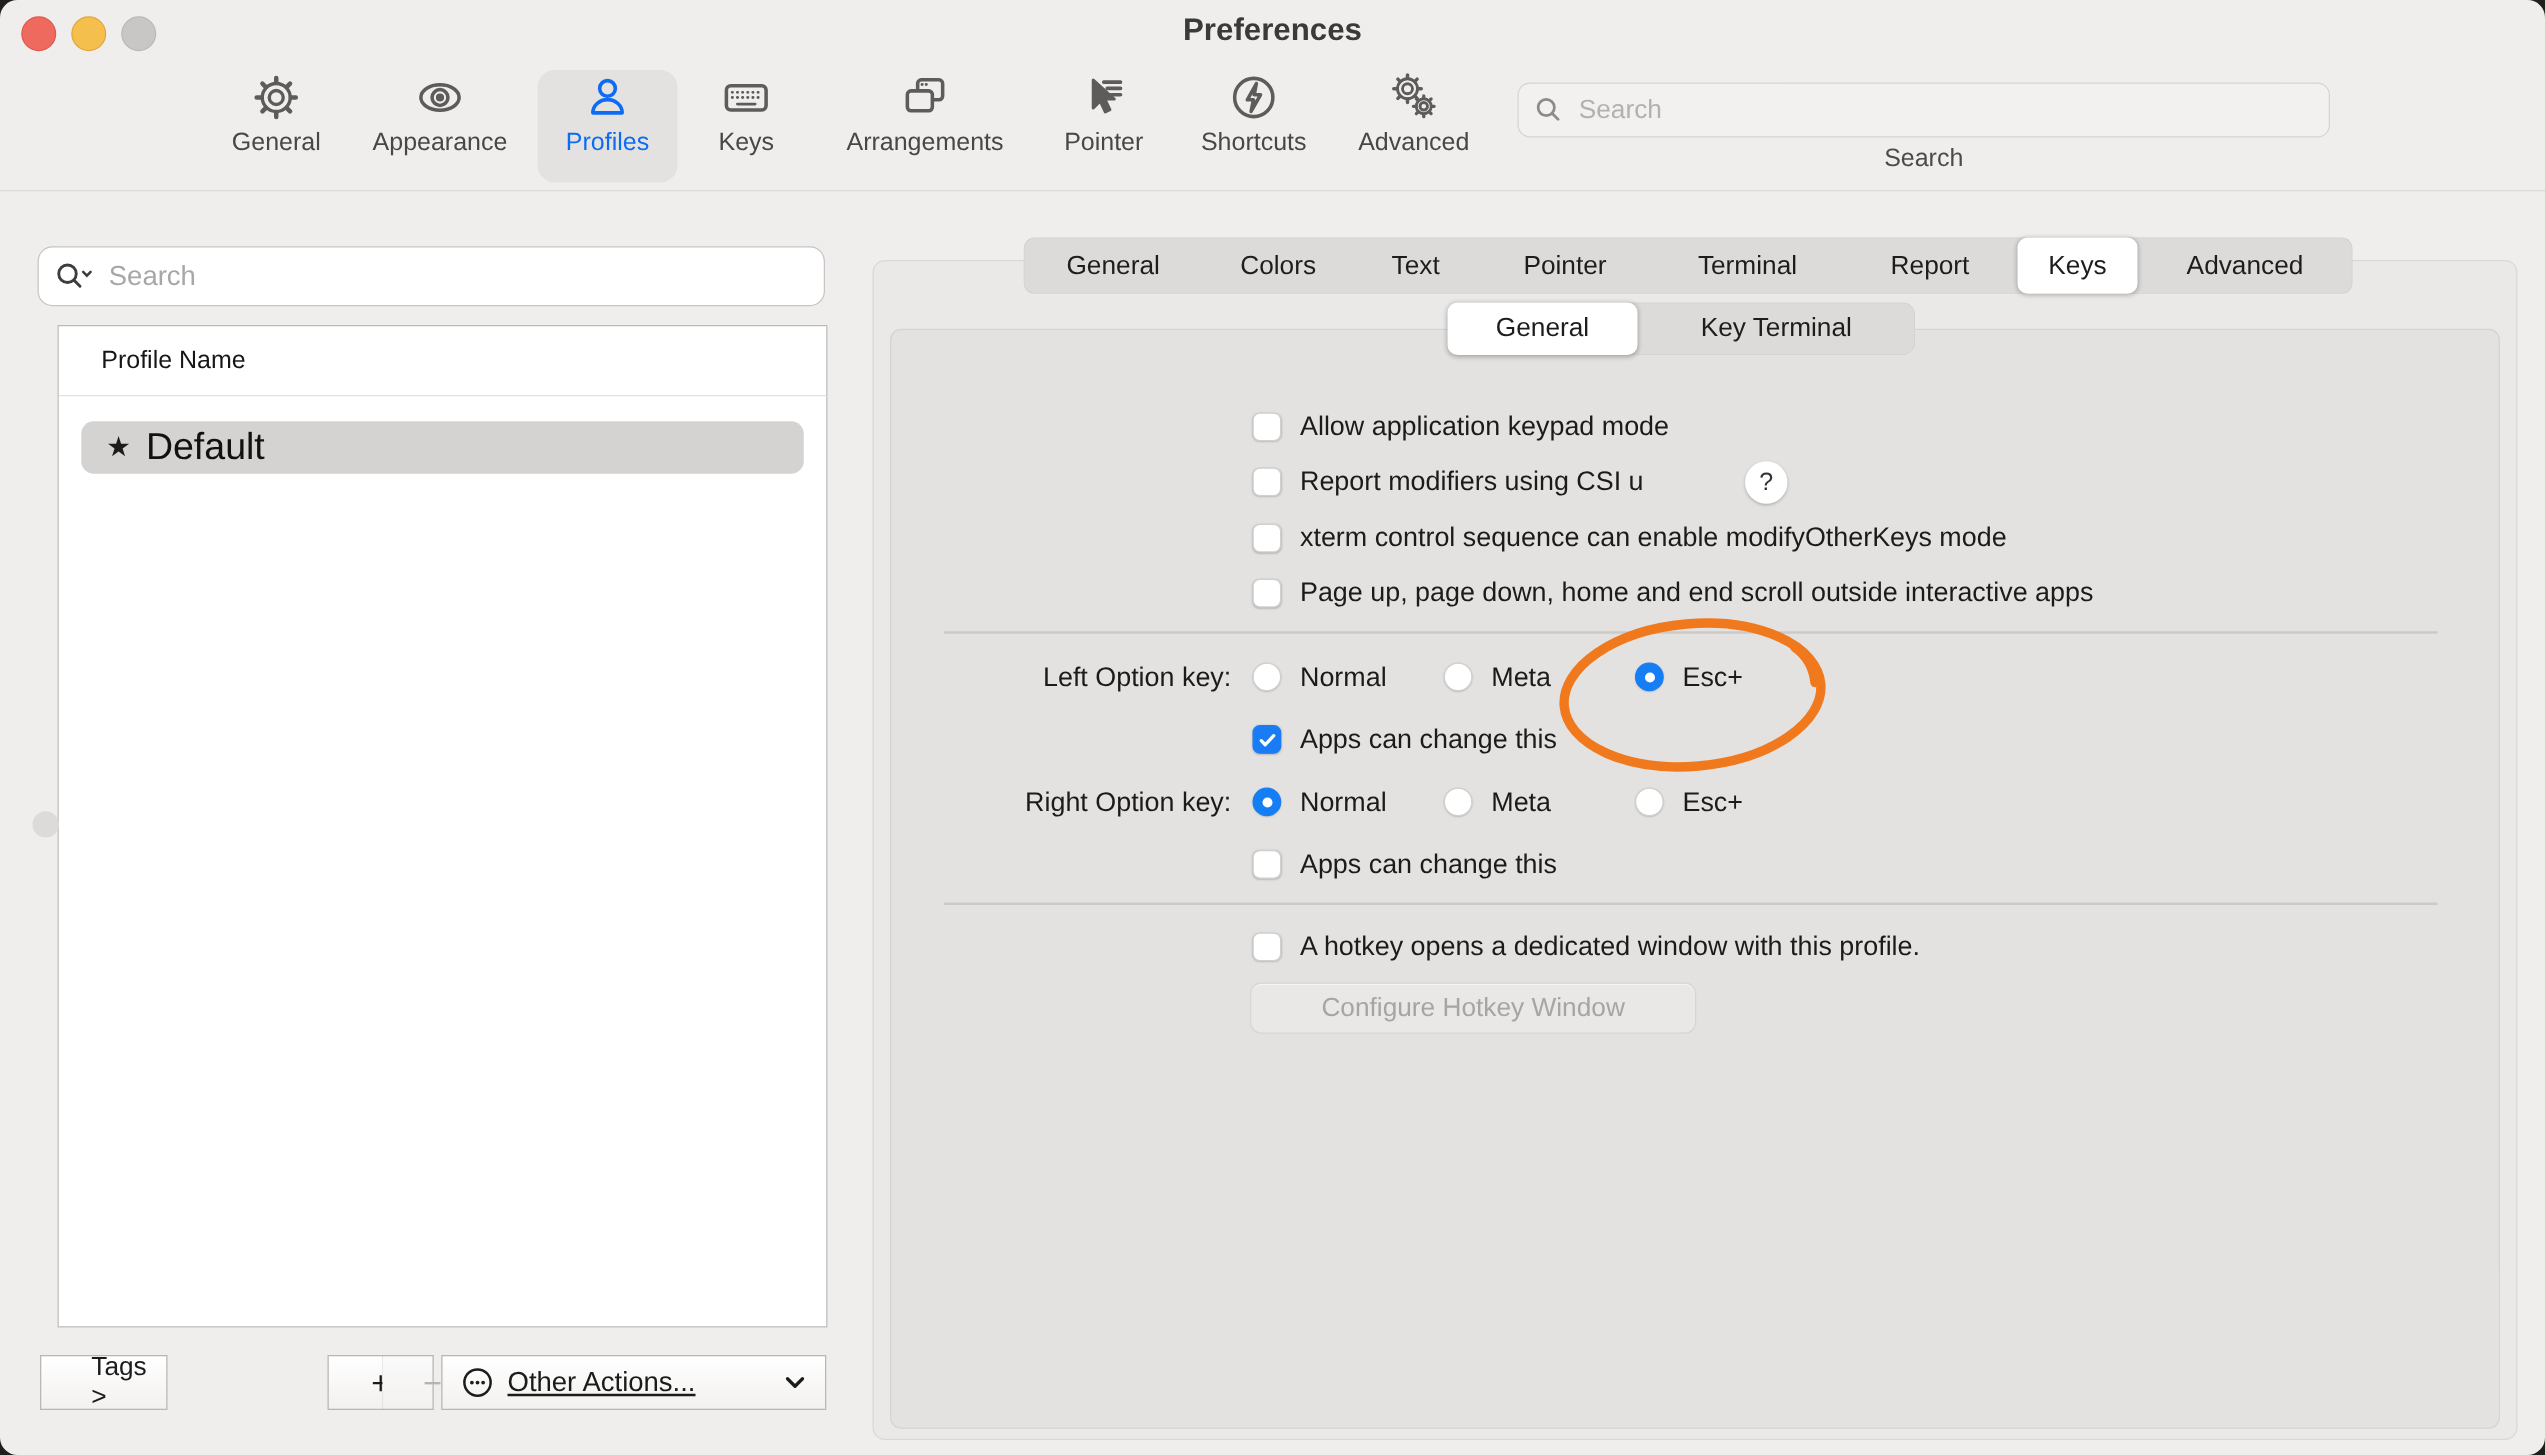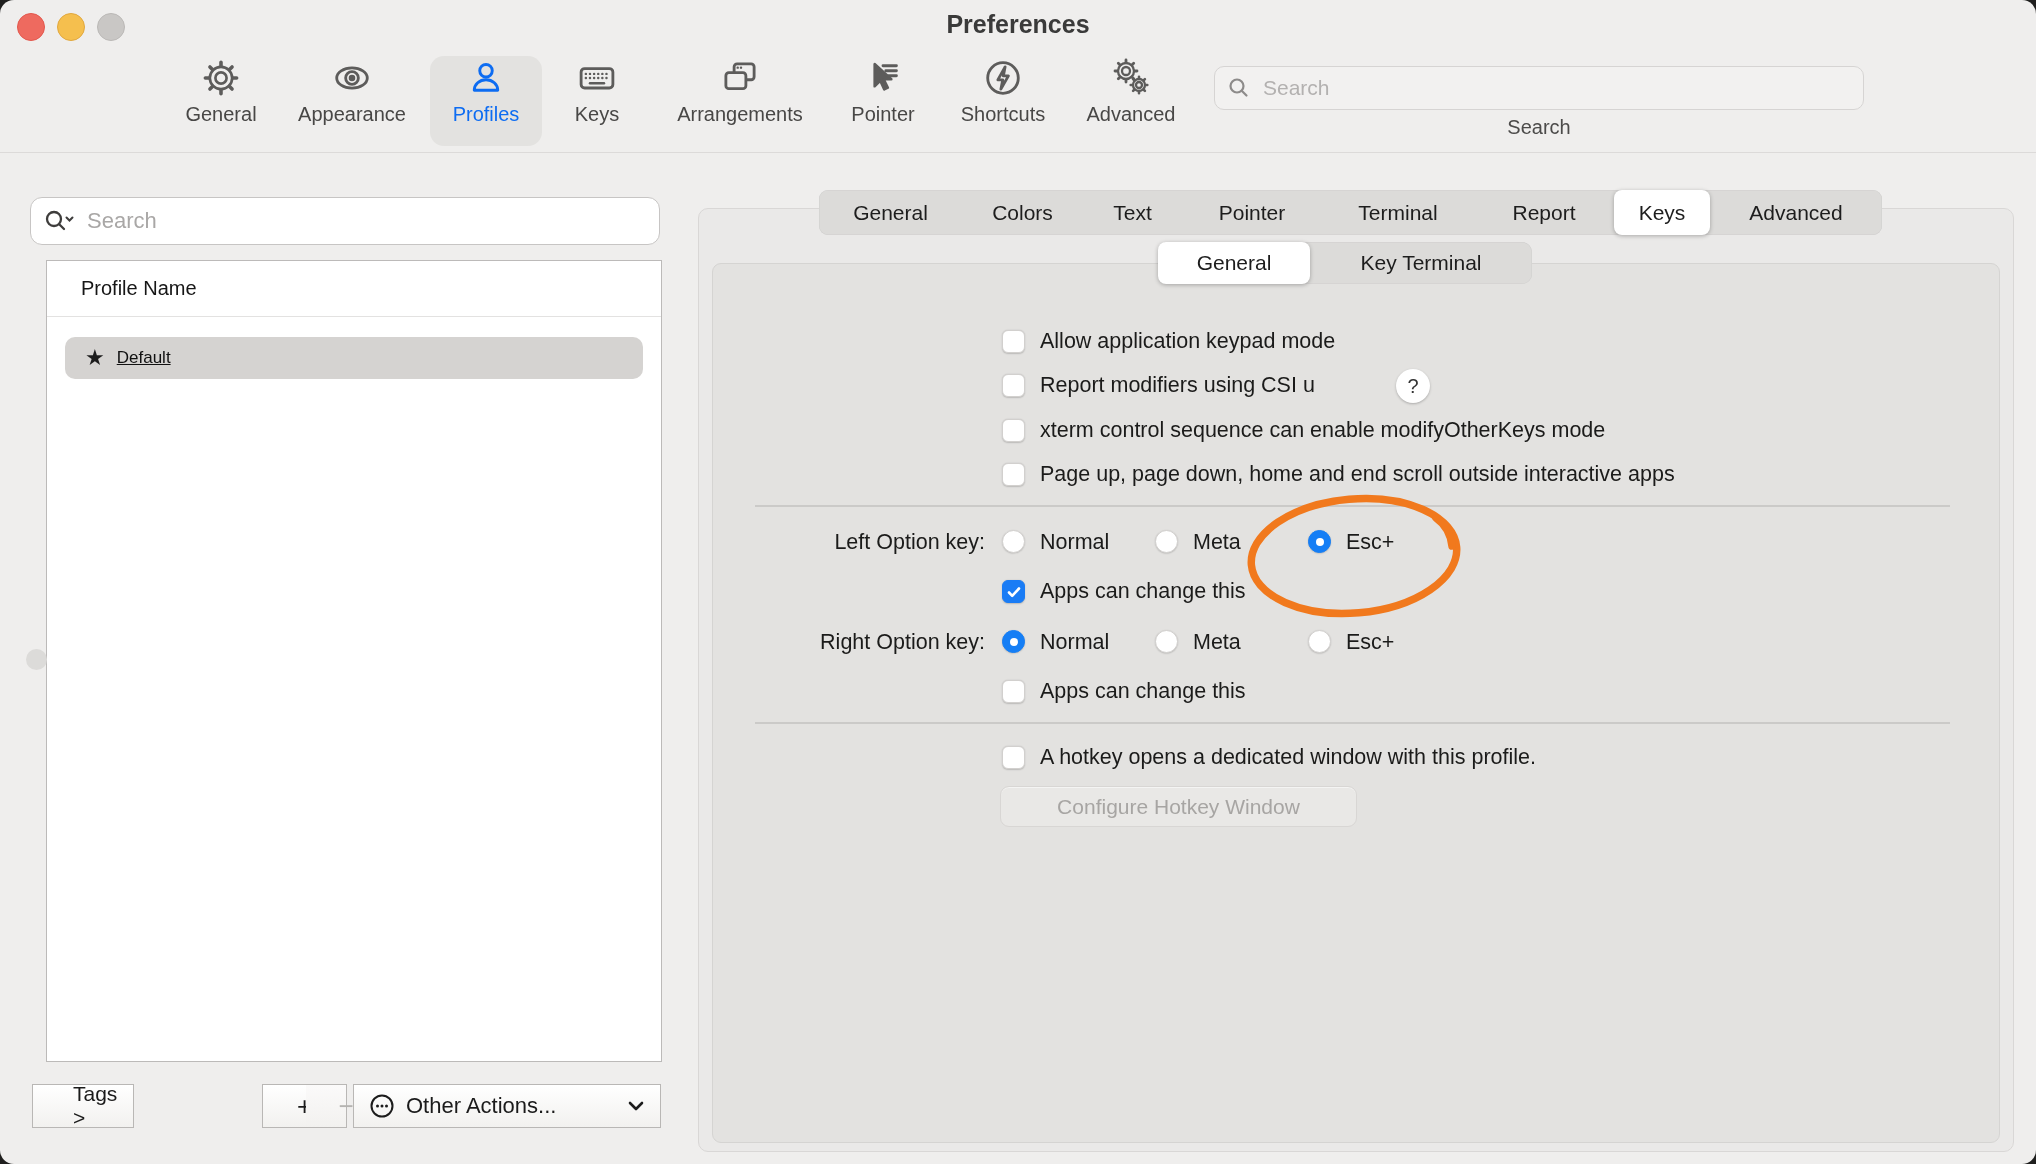--- a/index.html
+++ b/index.html
@@ -44,32 +44,32 @@
   .sb-search input{border:none;outline:none;background:transparent;font-size:22px;
     color:#3a3a3a;width:100%;font-family:inherit;margin-left:10px;}
   .sb-search input::placeholder{color:#a9a7a6;}
   .listbox{position:absolute;left:46px;top:260px;width:616px;height:802px;background:#ffffff;
     border:1.5px solid #bcbab9;box-sizing:border-box;}
   .list-header{height:55px;display:flex;align-items:center;padding-left:34px;
     font-size:20px;color:#161616;border-bottom:1px solid #e3e2e1;}
   .profile-row{position:relative;margin:20px 18px 0 18px;height:42px;border-radius:10px;
     background:#d5d3d1;display:flex;align-items:center;padding-left:20px;}
   .profile-star{font-size:22px;color:#1c1c1c;margin-right:12px;line-height:1;}
-  .profile-name{font-size:17px;color:#111111;text-decoration:underline;}
+  .profile-name{font-size:30px;color:#111111;}
   .edge-dot{position:absolute;left:26px;top:649px;width:21px;height:21px;border-radius:50%;background:#dcdbd9;}
   
   .btn{background:linear-gradient(#ffffff,#f2f1ef);border:1.5px solid #b9b7b5;
     box-sizing:border-box;display:flex;align-items:center;justify-content:center;
     font-size:21px;color:#1b1b1b;padding-left:40px;}
   .tags-btn{position:absolute;left:32px;top:1084px;width:102px;height:44px;}
   .plus-btn{position:absolute;left:262px;top:1084px;width:45px;height:44px;font-size:26px;}
   .minus-btn{position:absolute;left:306px;top:1084px;width:40px;height:44px;font-size:26px;
     color:#b5b3b1;border-left:none;background:linear-gradient(#fbfafa,#f2f1ef);}
   .other-actions{position:absolute;left:353px;top:1084px;width:308px;height:44px;
-    justify-content:flex-start;padding:0 14px;gap:10px;}
+    justify-content:flex-start;padding:0 14px;gap:10px;text-decoration:underline;}
   .oa-label{flex:1;white-space:nowrap;font-size:22px;}
   
   .outer-panel{position:absolute;left:698px;top:208px;width:1316px;height:944px;
     background:#eae9e8;border:1px solid #d9d7d6;border-radius:10px;box-sizing:border-box;}
   .inner-panel{position:absolute;left:712px;top:263px;width:1288px;height:880px;
     background:#e3e2e0;border:1px solid #d5d4d2;border-radius:9px;box-sizing:border-box;}
   .seg-bar{position:absolute;display:flex;background:#dcdbd9;border-radius:9px;
     box-shadow:inset 0 0 0 0.5px #cfcecd;}
   .seg{display:flex;align-items:center;justify-content:center;font-size:21px;color:#1d1d1d;
     position:relative;white-space:nowrap;}

